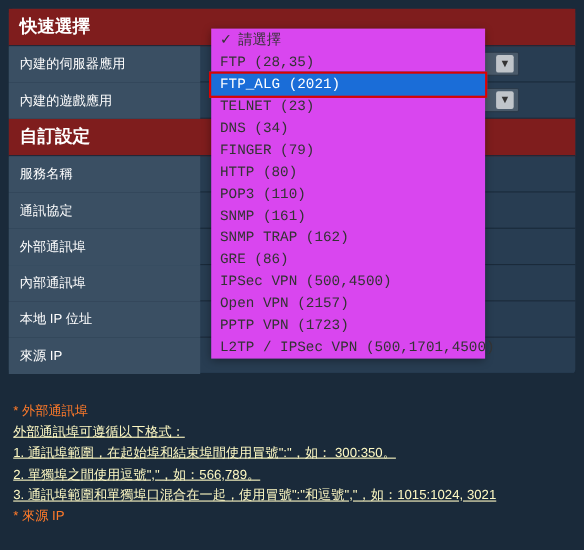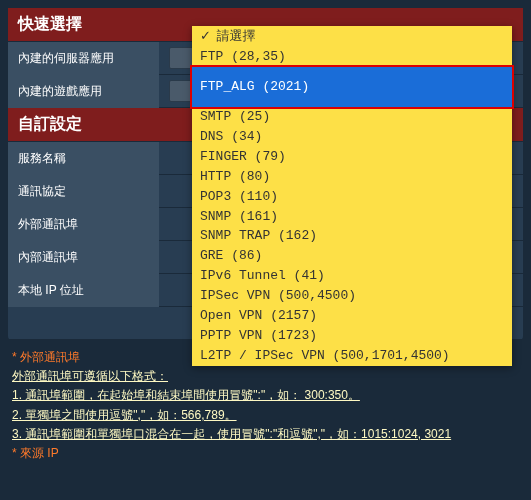--- a/index.html
+++ b/index.html
@@ -25,21 +25,21 @@
       font-size: 16px;
       border-bottom: 1px solid #1a2a3a;
     }
     .row {
       display: flex;
       align-items: center;
       border-bottom: 1px solid #1a2a3a;
       height: 33px;
     }
     .row-label {
-      width: 151px;
+      width: 174px;
       padding: 8px 10px;
       background: #3a4f63;
       font-size: 12px;
     }
     .row-input {
       flex: 1;
       padding: 4px 10px;
       position: relative;
     }
     .dropdown-closed {
@@ -62,46 +62,46 @@
       justify-content: center;
       font-size: 10px;
       color: #333;
       background: #c0c5ca;
       border-radius: 2px;
     }
     .dropdown-list {
       position: absolute;
       left: 192px;
       top: 26px;
-      width: 320px;
-      background: #fde047;
+      width: 249px;
+      background: #d946ef;
       z-index: 10;
       box-shadow: 0 2px 8px rgba(0,0,0,0.4);
     }
     .dropdown-item {
       padding: 1px 8px;
       font-family: "Courier New", monospace;
       font-size: 13px;
       color: #333;
       white-space: nowrap;
       line-height: 1.38;
     }
     .dropdown-item.selected {
       background: #1a6dd8;
       color: #fff;
       border: 2px solid #d00;
       margin: -2px;
-      padding: 11px 8px;
+      padding: 1px 8px;
     }
     .checkmark {
       font-family: Arial;
       margin-right: 2px;
     }
     .hints {
-      margin: 8px 12px;
+      margin: 24px 12px;
       font-size: 12px;
       line-height: 1.6;
     }
     .hint-title {
       color: #ff7a2a;
     }
     .hint-line {
       color: #fef9c3;
       text-decoration: underline;
     }
@@ -142,36 +142,36 @@
     </div>
   <div class="row">
       <div class="row-label">內部通訊埠</div>
       <div class="row-input"></div>
     </div>
   <div class="row">
       <div class="row-label">本地 IP 位址</div>
       <div class="row-input"></div>
     </div>
   <div class="row">
+      <div class="row-label">來源 IP</div>
       <div class="row-input"></div>
     </div>
 
   <div class="dropdown-list" id="dd">
       <div class="dropdown-item"><span class="checkmark">✓ </span>請選擇</div>
       <div class="dropdown-item">FTP (28,35)</div>
       <div class="dropdown-item selected">FTP_ALG (2021)</div>
-      <div class="dropdown-item">SMTP (25)</div>
+      <div class="dropdown-item">TELNET (23)</div>
       <div class="dropdown-item">DNS (34)</div>
       <div class="dropdown-item">FINGER (79)</div>
       <div class="dropdown-item">HTTP (80)</div>
       <div class="dropdown-item">POP3 (110)</div>
       <div class="dropdown-item">SNMP (161)</div>
       <div class="dropdown-item">SNMP TRAP (162)</div>
       <div class="dropdown-item">GRE (86)</div>
-      <div class="dropdown-item">IPv6 Tunnel (41)</div>
       <div class="dropdown-item">IPSec VPN (500,4500)</div>
       <div class="dropdown-item">Open VPN (2157)</div>
       <div class="dropdown-item">PPTP VPN (1723)</div>
       <div class="dropdown-item">L2TP / IPSec VPN (500,1701,4500)</div>
     </div>
 </div>
 
 <div class="hints">
   <div class="hint-title">* 外部通訊埠</div>
   <div class="hint-line">外部通訊埠可遵循以下格式：</div>

